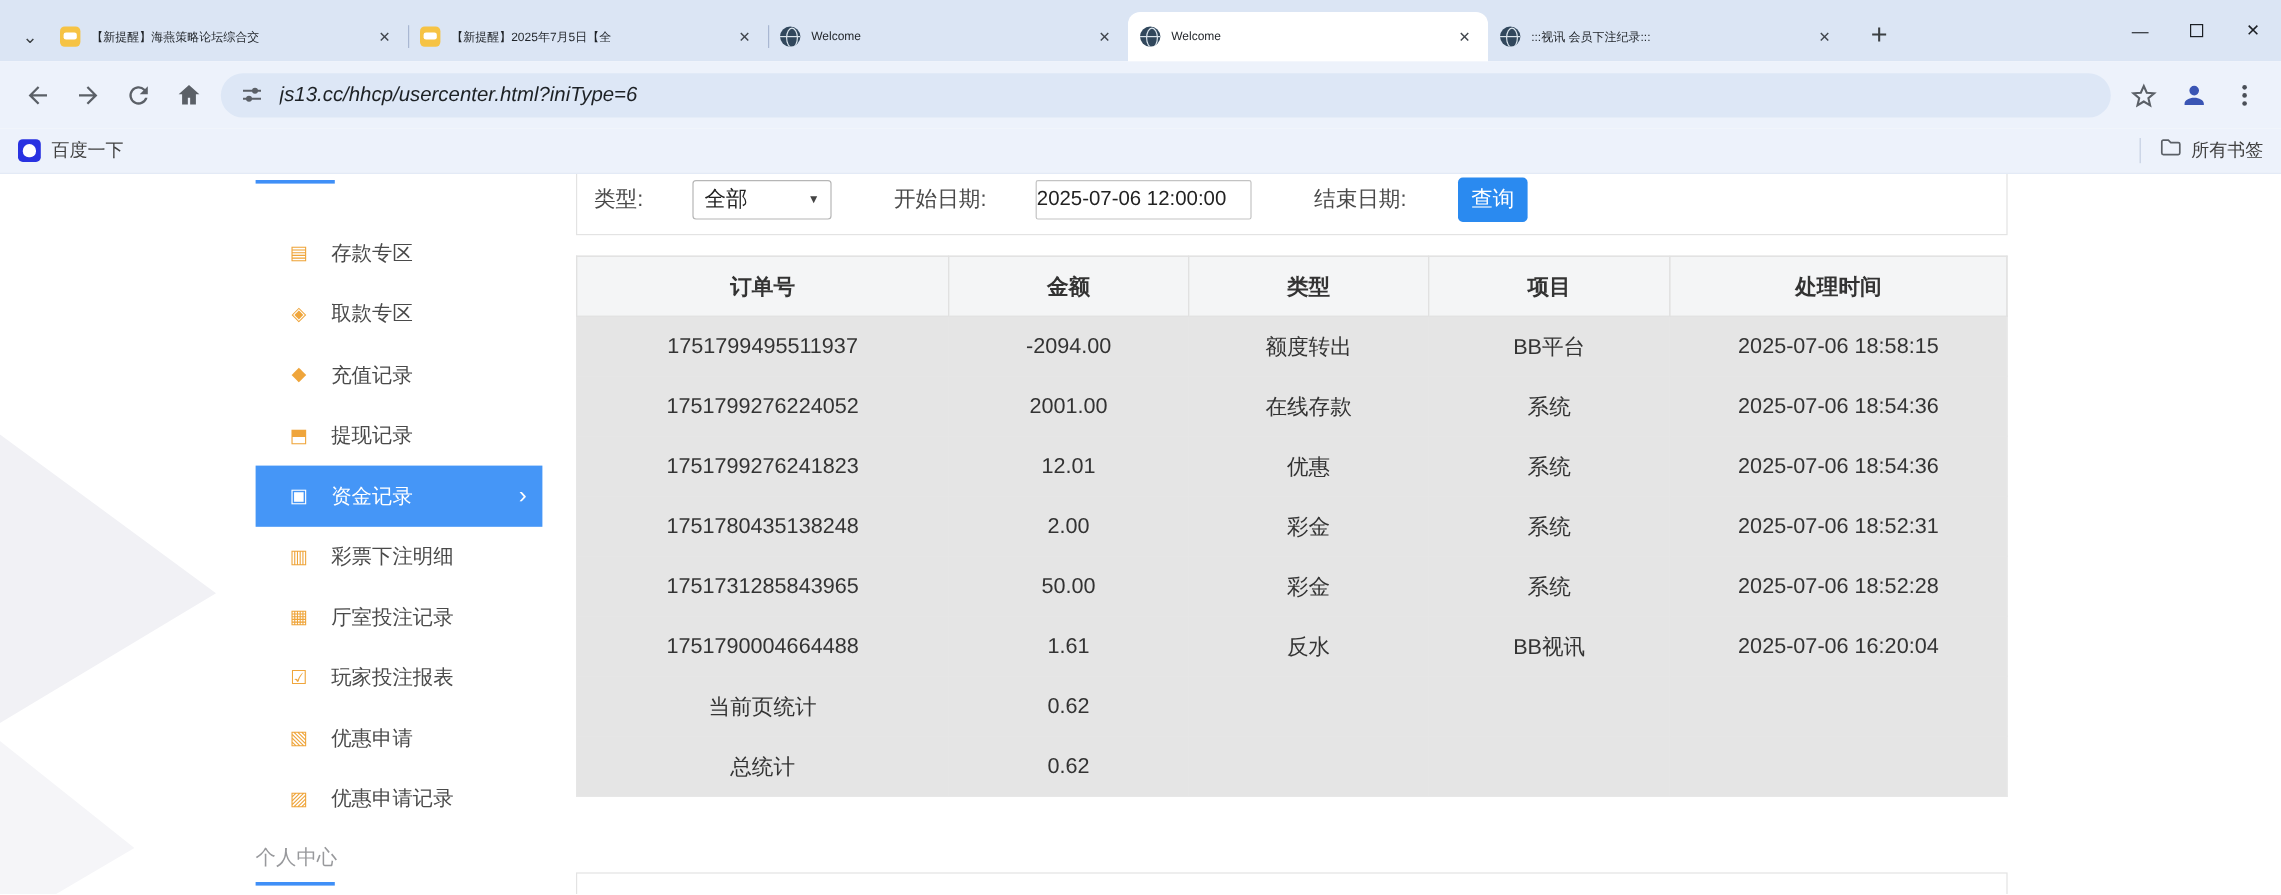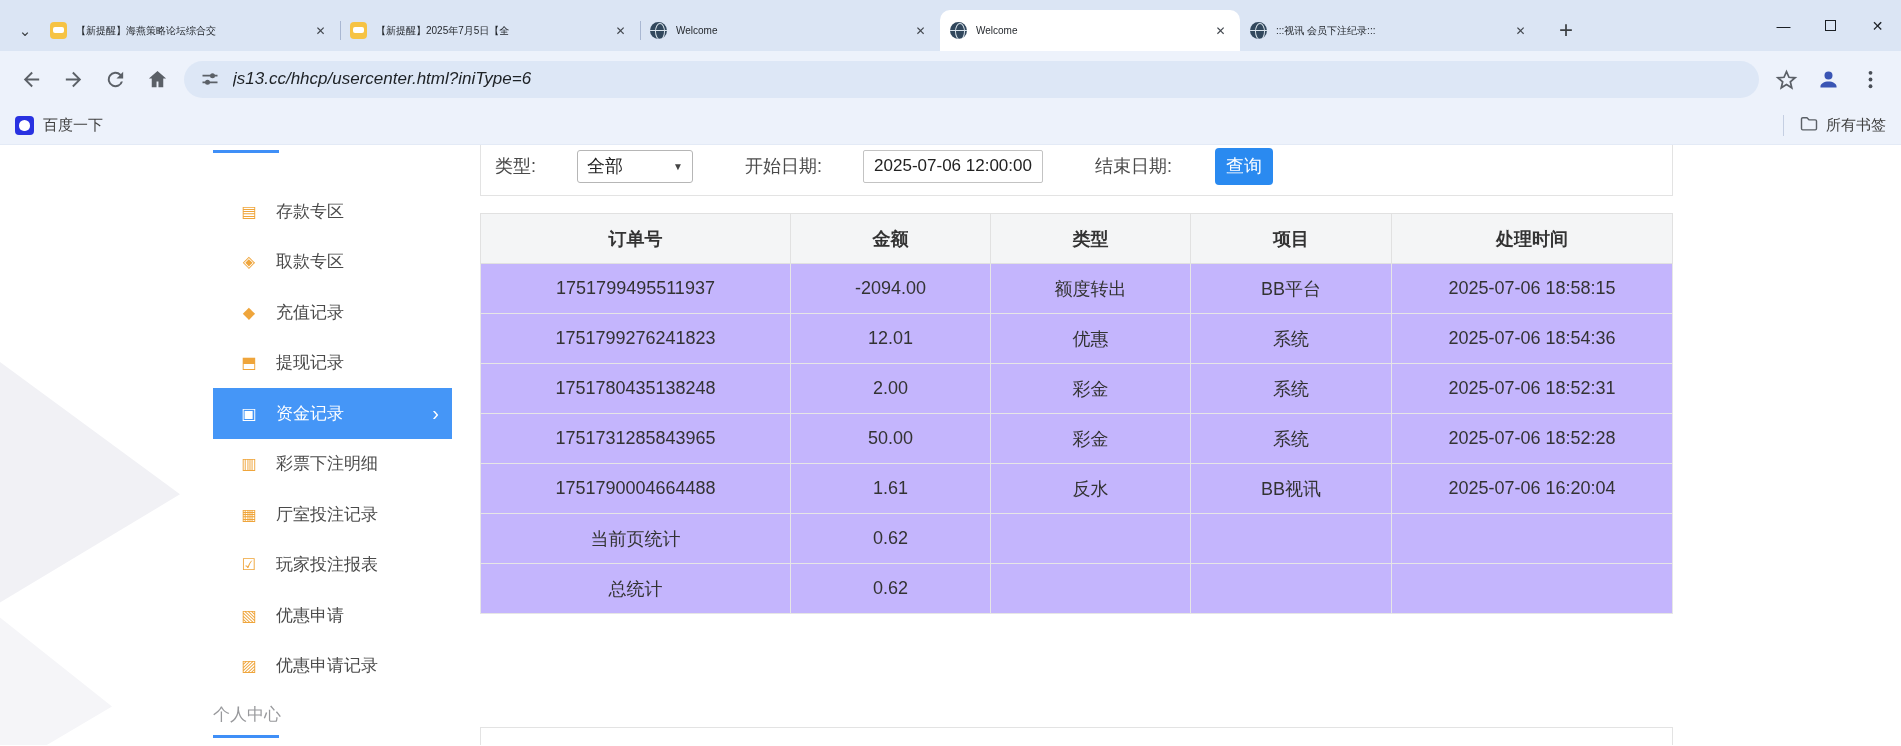--- a/index.html
+++ b/index.html
@@ -79,27 +79,27 @@
 
   .main { position:absolute; left:480px; top:0; width:1193px; }
   .filterbox { position:absolute; top:-9px; left:0; width:1193px; height:60px;
     border:1px solid #e3e3e3; display:flex; align-items:center; padding-left:14px; background:#fff;gap:32px; }
   .f-label { font-size:18px; color:#4a4a4a; margin-right:9px; flex:none; }
   .f-select { width:116px; height:33px; border:1px solid #b6b6b6; border-radius:3px; display:flex;
     align-items:center; justify-content:space-between; padding:0 9px; font-size:18px; color:#222;
     background:#fff; margin-right:20px; flex:none; }
   .f-select .caret { font-size:10px; color:#444; }
   .f-input { width:180px; height:33px; border:1px solid #c3c3c3; border-radius:2px; font-size:17px;
-    color:#222; text-align:center; margin-right:20px; background:#fff; flex:none;
+    color:#222; margin-right:20px; background:#fff; flex:none;
     font-family:"Liberation Sans","DejaVu Sans",sans-serif; }
   .query-btn { width:58px; height:37px; background:#2a8af0; color:#fff; font-size:18px; border:none;
     border-radius:4px; margin-left:2px; flex:none; cursor:pointer; }
 
   .data-table { position:absolute; top:68px; left:0; width:1192px; border-collapse:collapse;
-    table-layout:fixed; font-size:18px; color:#333; background:#c4b5fd; }
+    table-layout:fixed; font-size:18px; color:#333; background:#e5e5e5; }
   .data-table th, .data-table td { border:1px solid #e6e6e6; height:50px; text-align:center;
     padding:0; overflow:hidden; white-space:nowrap; }
   .data-table th { background:#f4f5f6; font-weight:bold; color:#333; border-color:#e1e1e1; }
   col.c1{width:310px} col.c2{width:200px} col.c3{width:200px} col.c4{width:201px} col.c5{width:281px}
 
   .bottombox { position:absolute; top:582px; left:0; width:1193px; height:60px;
     border:1px solid #e3e3e3; background:#fff; }
 </style>
 </head>
 <body>
@@ -291,20 +291,27 @@
         </thead>
       <tbody id="tbody">
           <tr>
             <td>1751799495511937</td>
             <td>-2094.00</td>
             <td>额度转出</td>
             <td>BB平台</td>
             <td>2025-07-06 18:58:15</td>
           </tr>
           <tr>
+            <td>1751799276224052</td>
+            <td>2001.00</td>
+            <td>在线存款</td>
+            <td>系统</td>
+            <td>2025-07-06 18:54:36</td>
+          </tr>
+          <tr>
             <td>1751799276241823</td>
             <td>12.01</td>
             <td>优惠</td>
             <td>系统</td>
             <td>2025-07-06 18:54:36</td>
           </tr>
           <tr>
             <td>1751780435138248</td>
             <td>2.00</td>
             <td>彩金</td>

